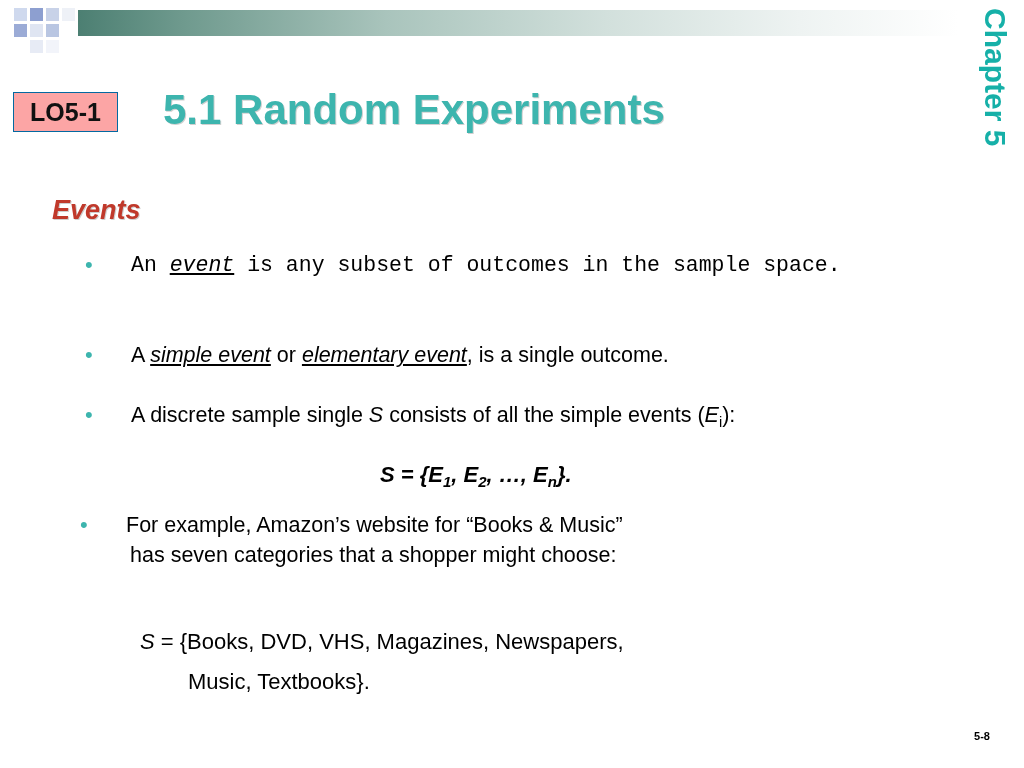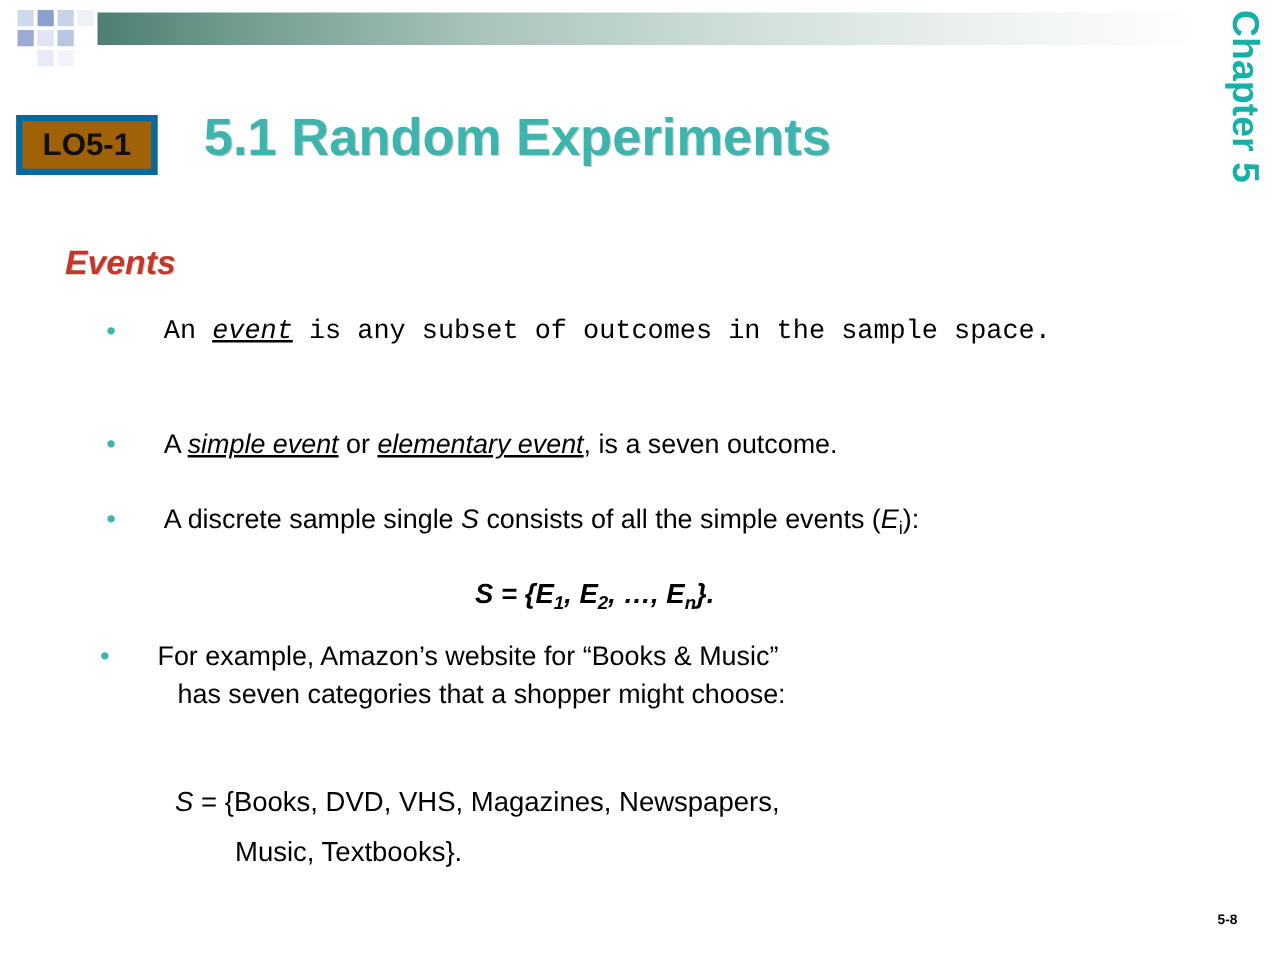--- a/index.html
+++ b/index.html
@@ -52,22 +52,22 @@
     line-height: 46px;
   }
 
   
   .lo-badge {
     position: absolute;
     left: 13px;
     top: 92px;
     width: 103px;
     height: 38px;
-    background: #a16207;
-    border: 5px solid #0369a1;
+    background: #fca5a5;
+    border: 1px solid #0369a1;
     color: #111111;
     font-size: 25px;
     font-weight: bold;
     display: flex;
     align-items: center;
     justify-content: center;
     letter-spacing: 0px;
   }
 
   
@@ -181,37 +181,37 @@
 
 <div class="section-head">Events</div>
 
 <div class="bullet b1">
   <span class="dot">•</span>
   <span class="txt"><span>An </span><span class="i u">event</span><span> is any subset of outcomes in the sample space.</span></span>
 </div>
 
 <div class="bullet b2">
   <span class="dot">•</span>
-  <span class="txt"><span>A </span><span class="i u">simple event</span><span> or  </span><span class="i u">elementary event</span><span>, is a seven outcome.</span></span>
+  <span class="txt"><span>A </span><span class="i u">simple event</span><span> or  </span><span class="i u">elementary event</span><span>, is a single outcome.</span></span>
 </div>
 
 <div class="bullet b3">
   <span class="dot">•</span>
   <span class="txt"><span>A discrete sample single </span><span class="i">S</span><span> consists of all the simple events (</span><span class="i">E</span><sub>i</sub><span>):</span></span>
 </div>
 
 <div class="equation">
   <span>S</span><span> = {</span><span>E</span><sub>1</sub><span>, </span><span>E</span><sub>2</sub><span>, …, </span><span>E</span><sub>n</sub><span>}.</span>
 </div>
 
 <div class="bullet b4">
   <span class="dot">•</span>
   <span class="txt">
     <span>For example, Amazon’s website for “Books &amp; Music”</span><br>
-    <span style="display:inline-block;margin-left:16px;">has seven categories that a shopper might choose:</span>
+    <span style="display:inline-block;margin-left:4px;">has seven categories that a shopper might choose:</span>
   </span>
 </div>
 
 <div class="set-line">
   <span class="i">S</span><span> = {Books, DVD, VHS, Magazines, Newspapers,</span>
   <span class="indent">Music, Textbooks}.</span>
 </div>
 
 <div class="page-num">5-8</div>
 

